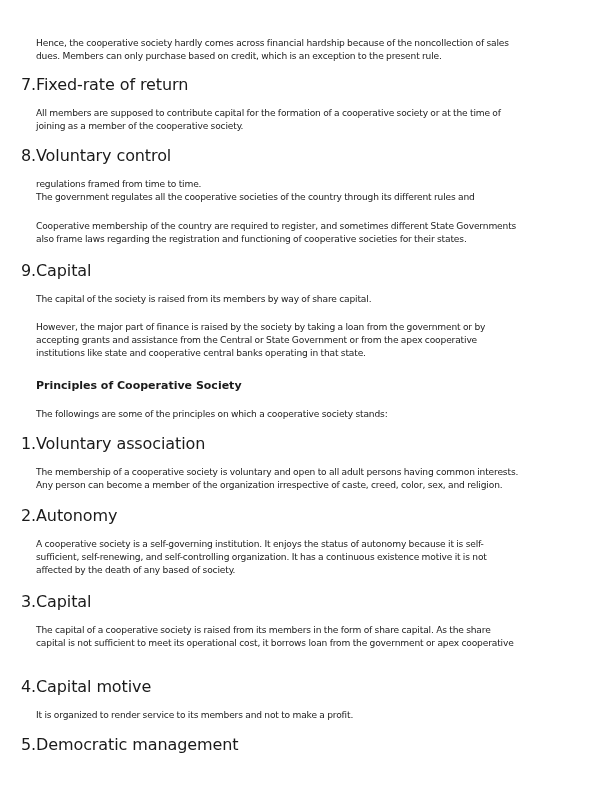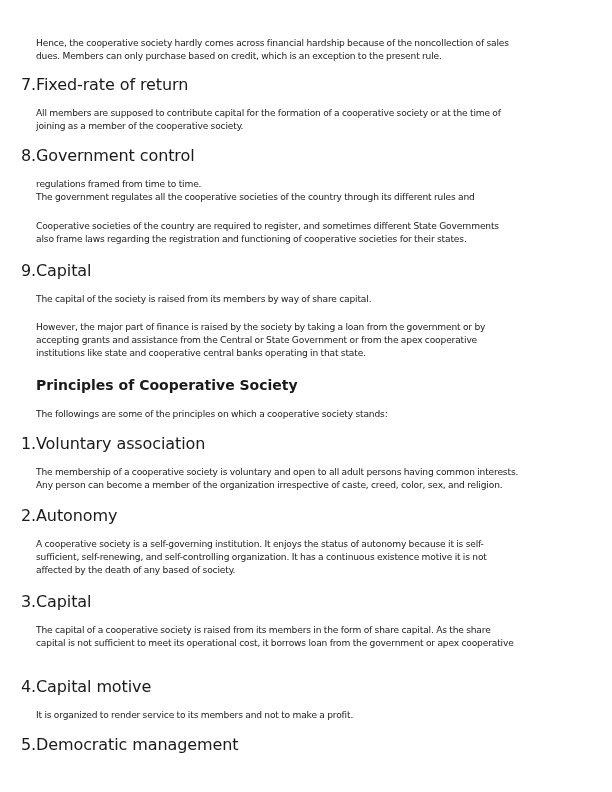--- a/index.html
+++ b/index.html
@@ -5,21 +5,21 @@
   html, body { margin: 0; padding: 0; background: #ffffff; }
   body { width: 612px; height: 792px; position: relative; overflow: hidden;
          font-family: "DejaVu Sans", "Liberation Sans", sans-serif; color: #1a1a1a; }
   .page { position: absolute; left: 0; top: 0; width: 612px; height: 572px; }
   .blk { position: absolute; left: 36px; width: 540px; font-size: 9.1px; line-height: 13px;
          letter-spacing: -0.15px; word-spacing: -0.3px; }
   .line { display: block; white-space: nowrap; }
   .hd { position: absolute; left: 18px; font-size: 16px; font-weight: normal; line-height: 13px;
         letter-spacing: -0.1px; white-space: nowrap; text-align: right; }
   .hd .num { display: inline-block; width: 18px; }
-  .sub { position: absolute; left: 36px; font-size: 14px; font-weight: bold; line-height: 13px;
+  .sub { position: absolute; left: 36px; font-size: 11px; font-weight: bold; line-height: 13px;
          white-space: nowrap; }
 </style>
 </head>
 <body>
 
 <div class="page">
 
   <div class="blk" style="top:37px">
     <span class="line">Hence, the cooperative society hardly comes across financial hardship because of the noncollection of sales</span>
     <span class="line">dues. Members can only purchase based on credit, which is an exception to the present rule.</span>
@@ -27,28 +27,28 @@
 
   <div class="hd" style="top:78px">
     <span class="num">7.</span><span>Fixed-rate of return</span>
   </div>
   <div class="blk" style="top:107px">
     <span class="line">All members are supposed to contribute capital for the formation of a cooperative society or at the time of</span>
     <span class="line">joining as a member of the cooperative society.</span>
   </div>
 
   <div class="hd" style="top:149px">
-    <span class="num">8.</span><span>Government control</span>
+    <span class="num">8.</span><span>Voluntary control</span>
   </div>
   <div class="blk" style="top:178px">
     <span class="line">regulations framed from time to time.</span>
     <span class="line">The government regulates all the cooperative societies of the country through its different rules and</span>
   </div>
   <div class="blk" style="top:220px">
-    <span class="line">Cooperative societies of the country are required to register, and sometimes different State Governments</span>
+    <span class="line">Cooperative membership of the country are required to register, and sometimes different State Governments</span>
     <span class="line">also frame laws regarding the registration and functioning of cooperative societies for their states.</span>
   </div>
 
   <div class="hd" style="top:264px">
     <span class="num">9.</span><span>Capital</span>
   </div>
   <div class="blk" style="top:293px">
     <span class="line">The capital of the society is raised from its members by way of share capital.</span>
   </div>
   <div class="blk" style="top:321px">

